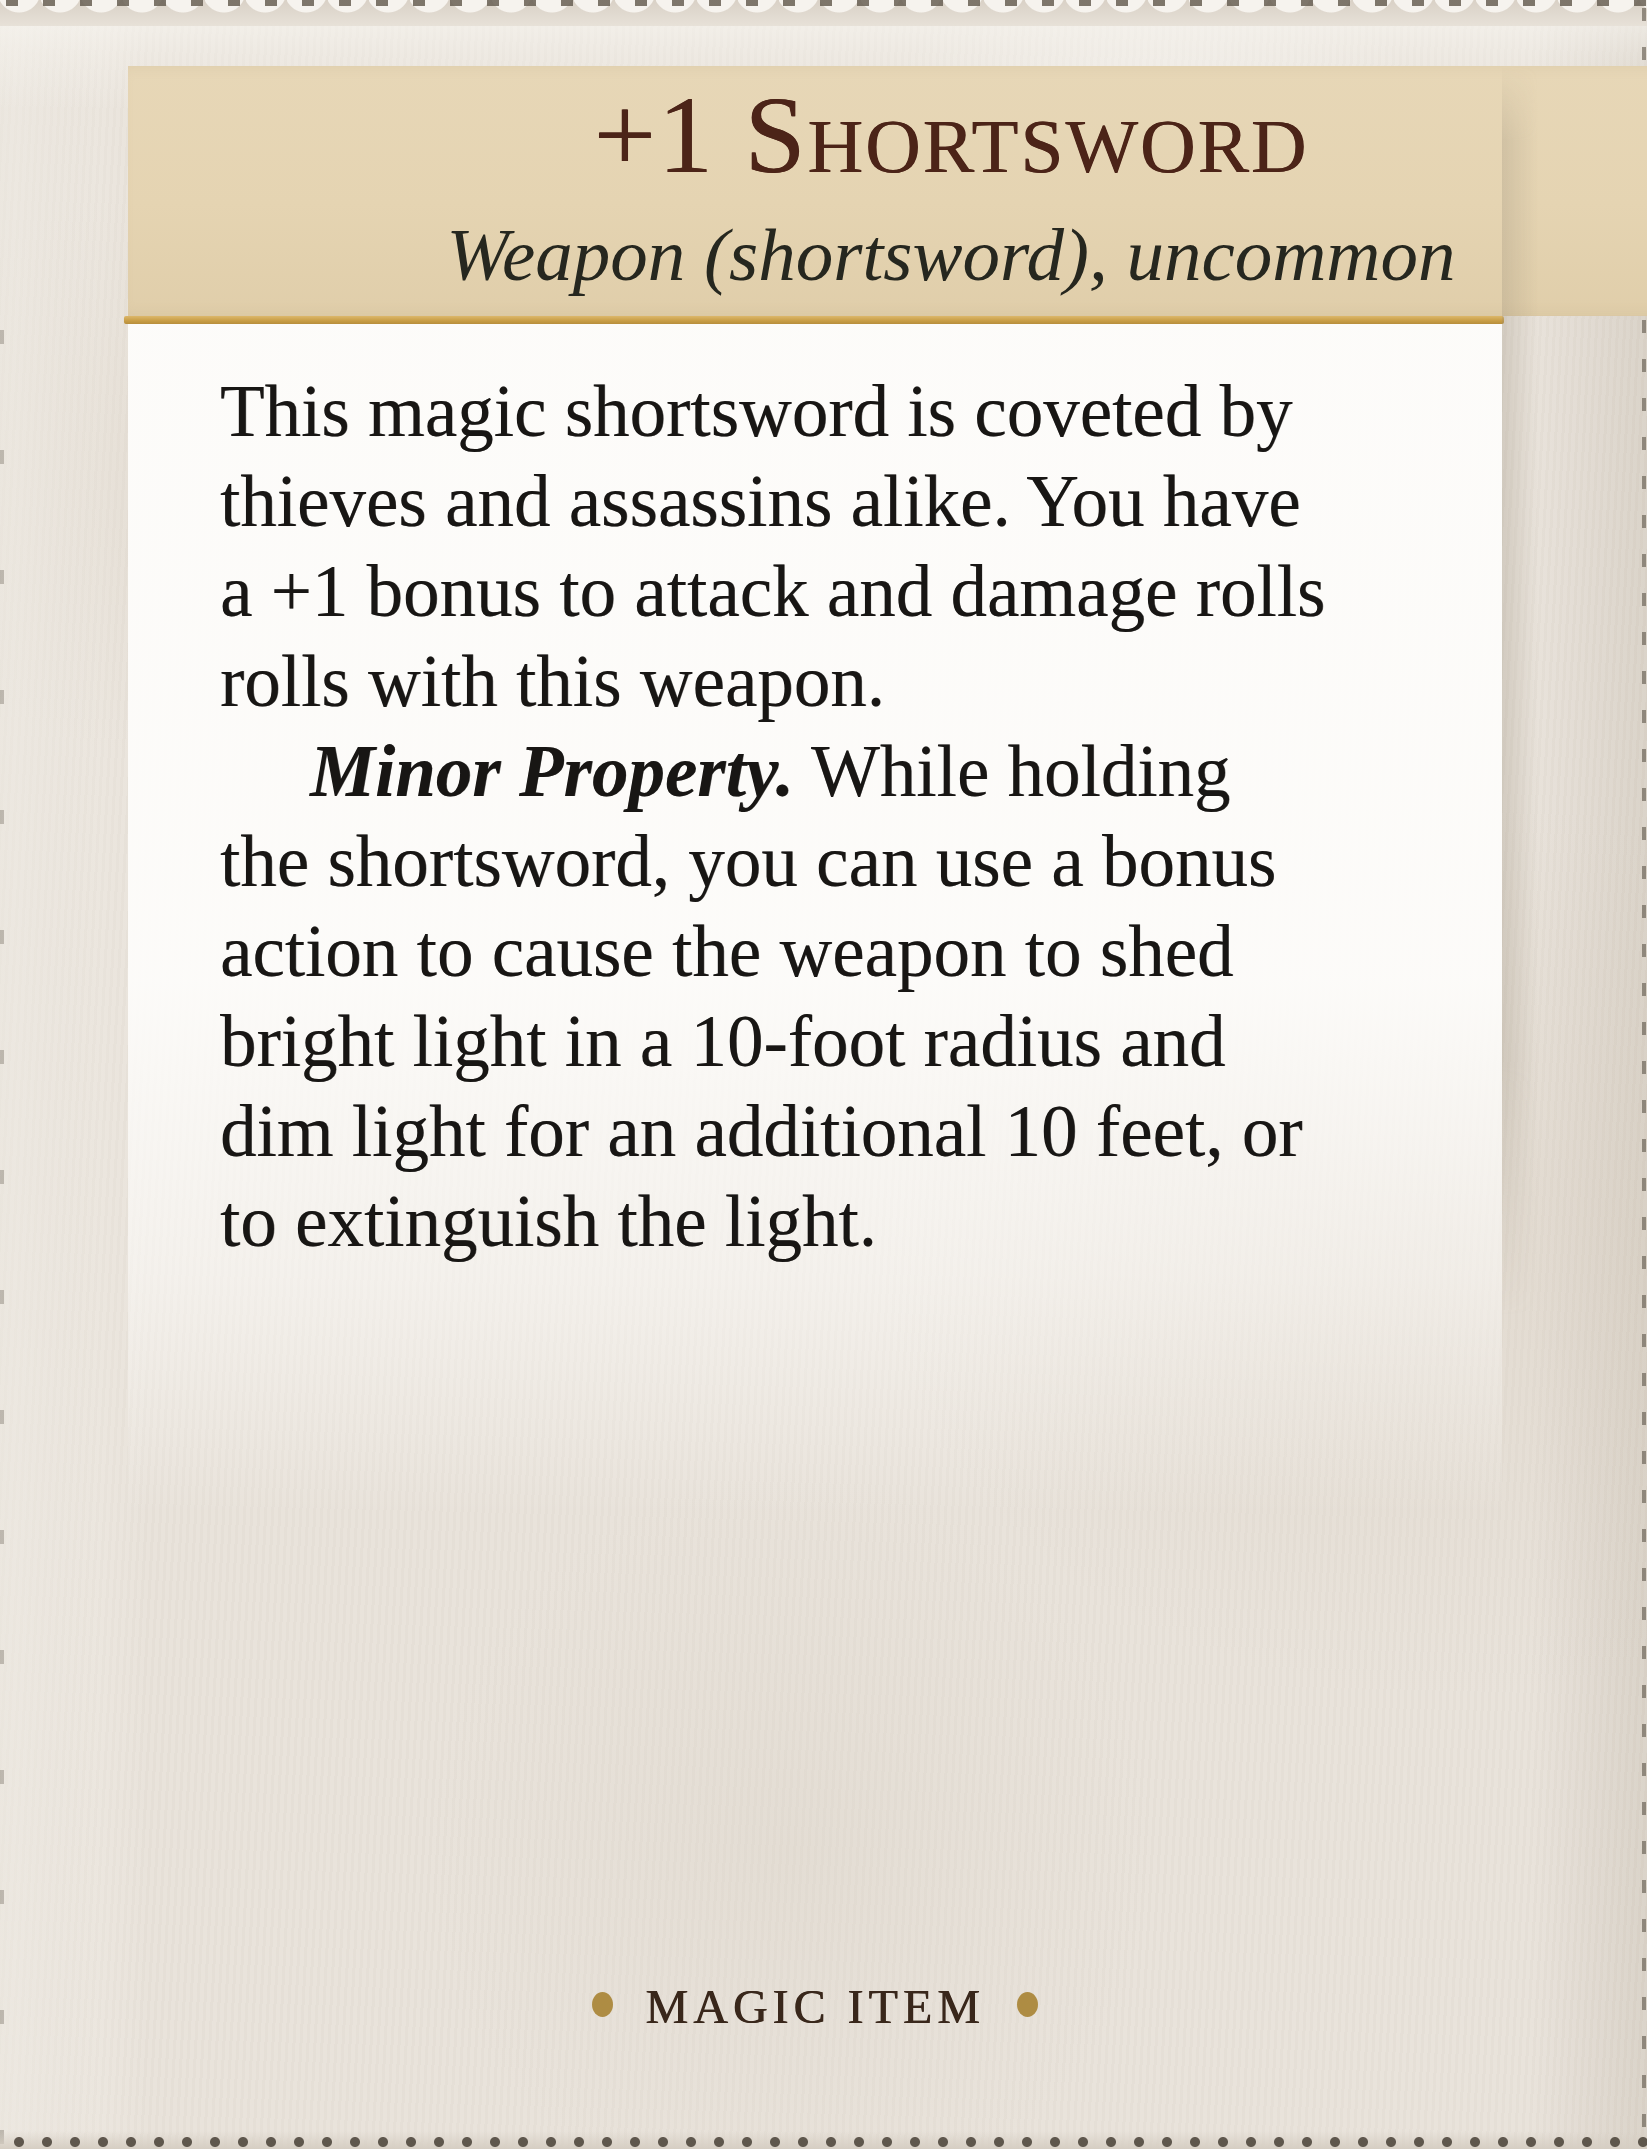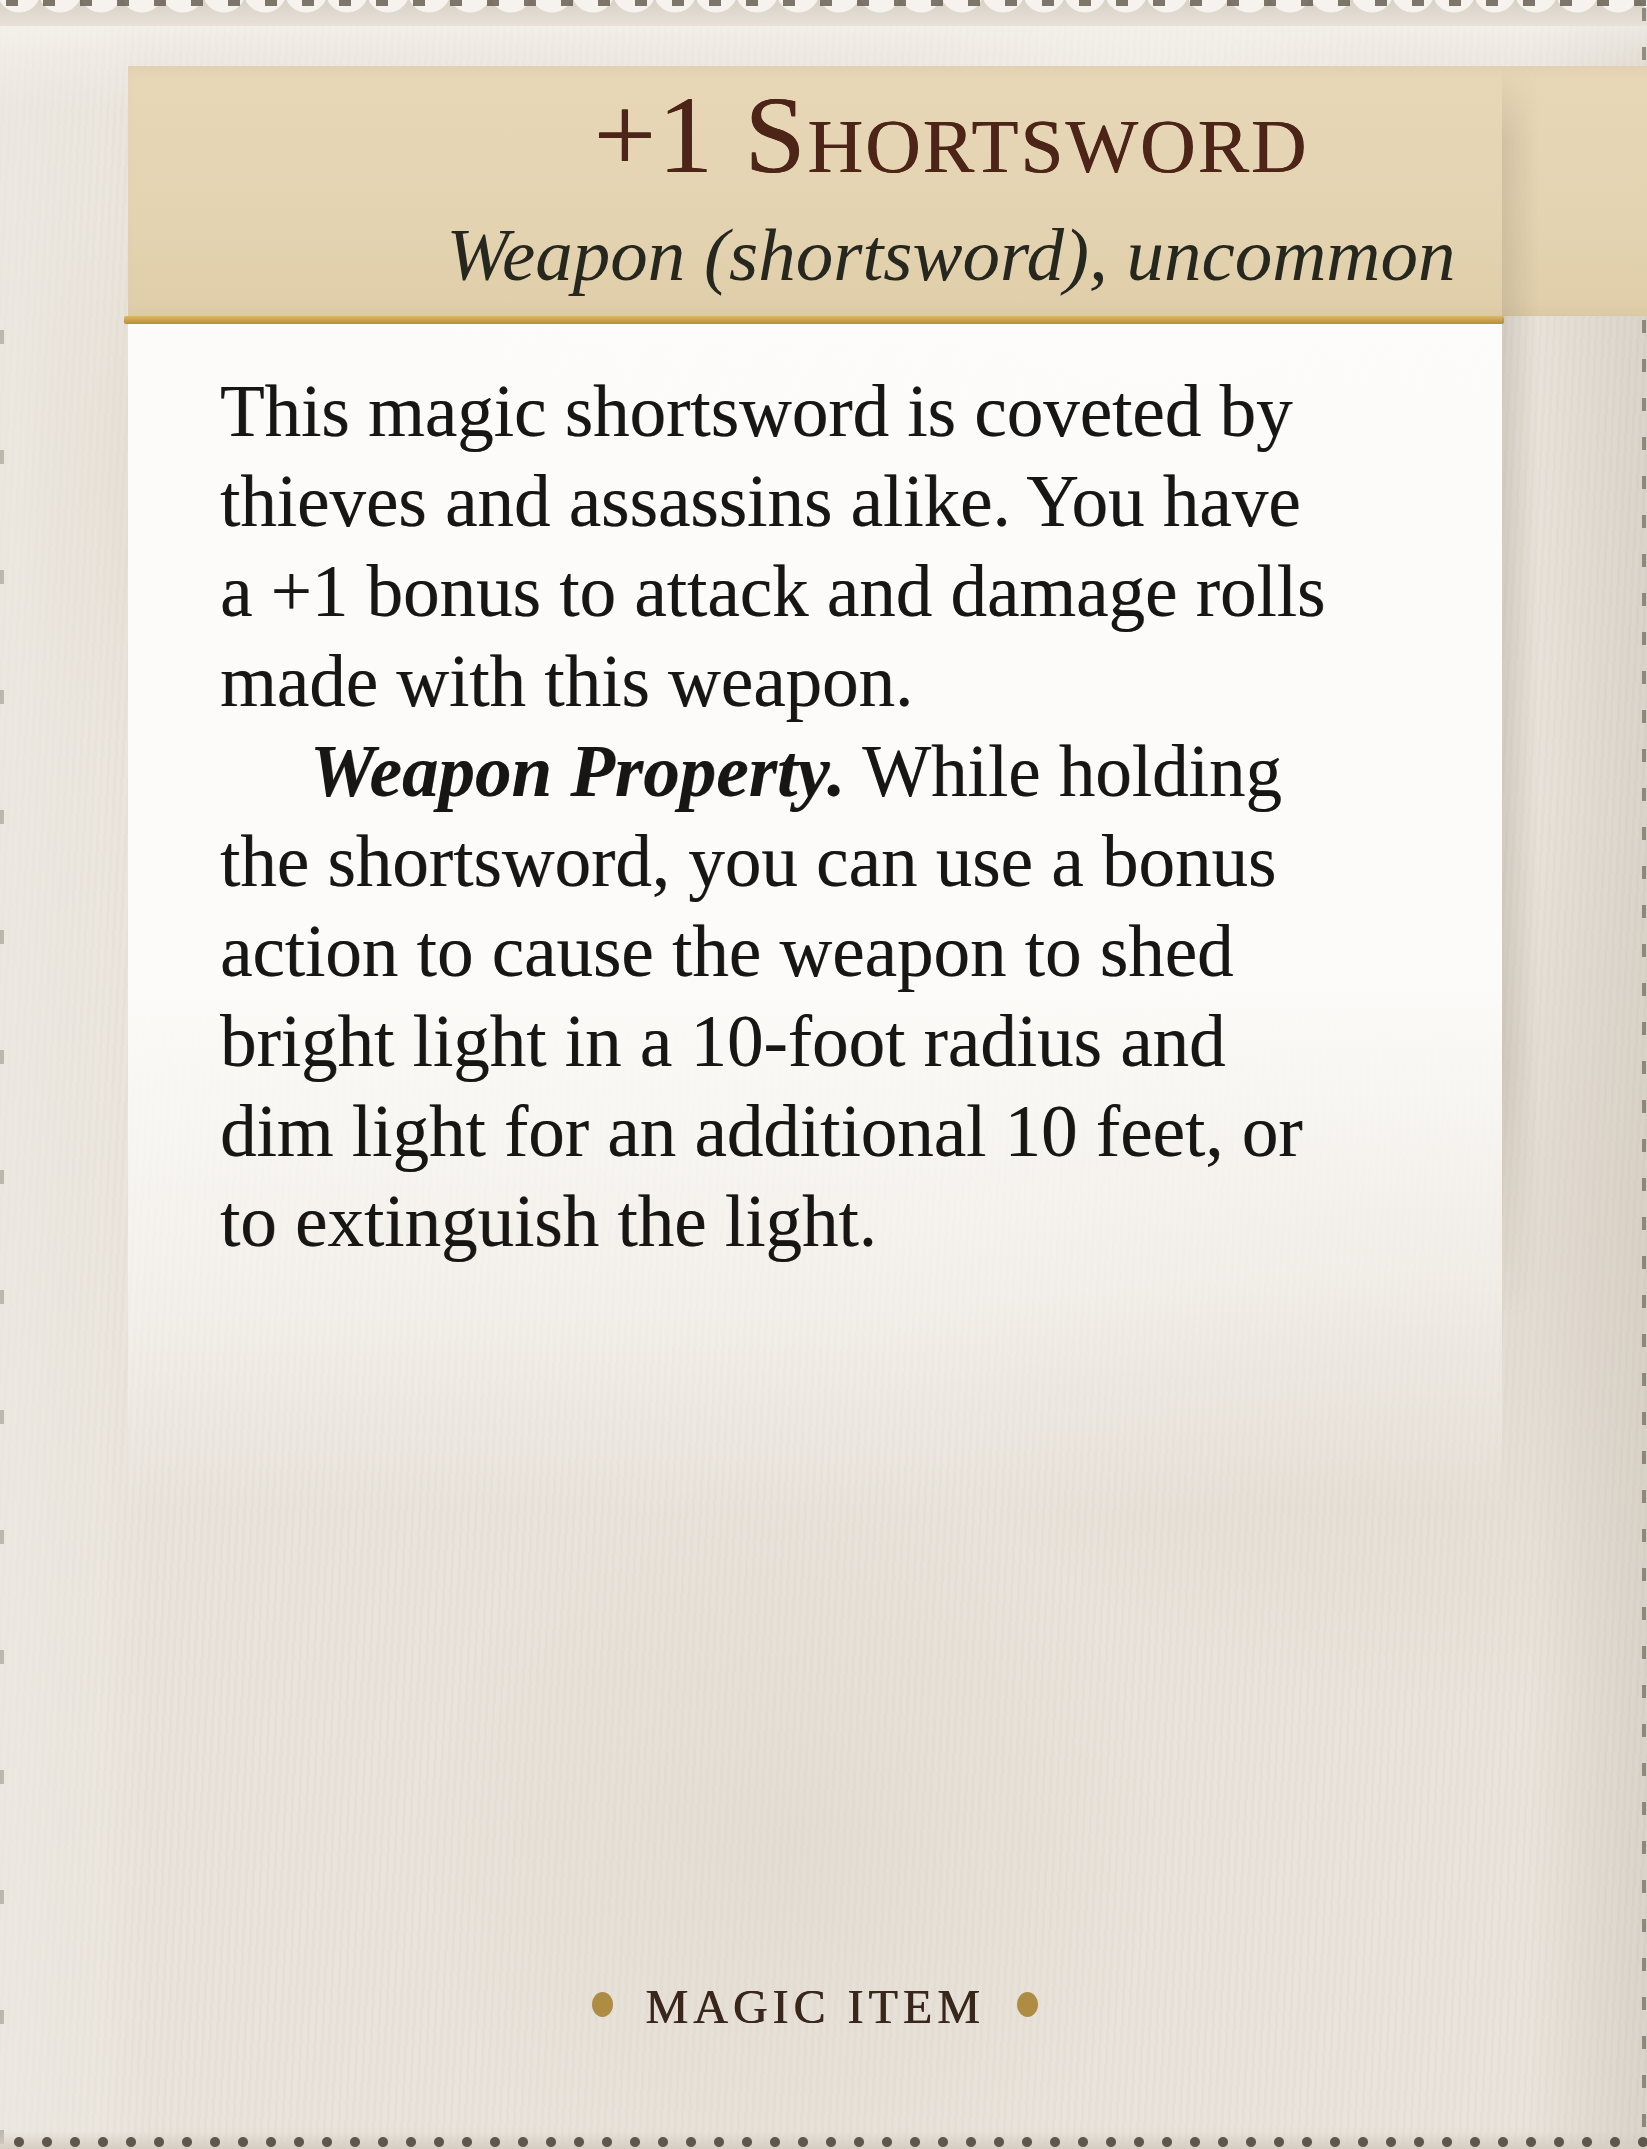--- a/index.html
+++ b/index.html
@@ -135,24 +135,24 @@
   <div class="gold-divider"></div>
 
   <div class="text-panel"></div>
   <div class="panel-edge-shadow"></div>
 
   <div class="body-text">
       <div class="para">
         <div class="line">This magic shortsword is coveted by</div>
         <div class="line">thieves and assassins alike. You have</div>
         <div class="line">a +1 bonus to attack and damage rolls</div>
-        <div class="line">made with this weapon.</div>
+        <div class="line">rolls with this weapon.</div>
       </div>
       <div class="para">
-        <div class="line indent"><span class="lead">Weapon Property.</span> While holding</div>
+        <div class="line indent"><span class="lead">Minor Property.</span> While holding</div>
         <div class="line">the shortsword, you can use a bonus</div>
         <div class="line">action to cause the weapon to shed</div>
         <div class="line">bright light in a 10-foot radius and</div>
         <div class="line">dim light for an additional 10 feet, or</div>
         <div class="line">to extinguish the light.</div>
       </div>
     </div>
 
   <div class="footer"><span class="footer-dot left"></span><span>MAGIC ITEM</span><span class="footer-dot right"></span></div>
 

